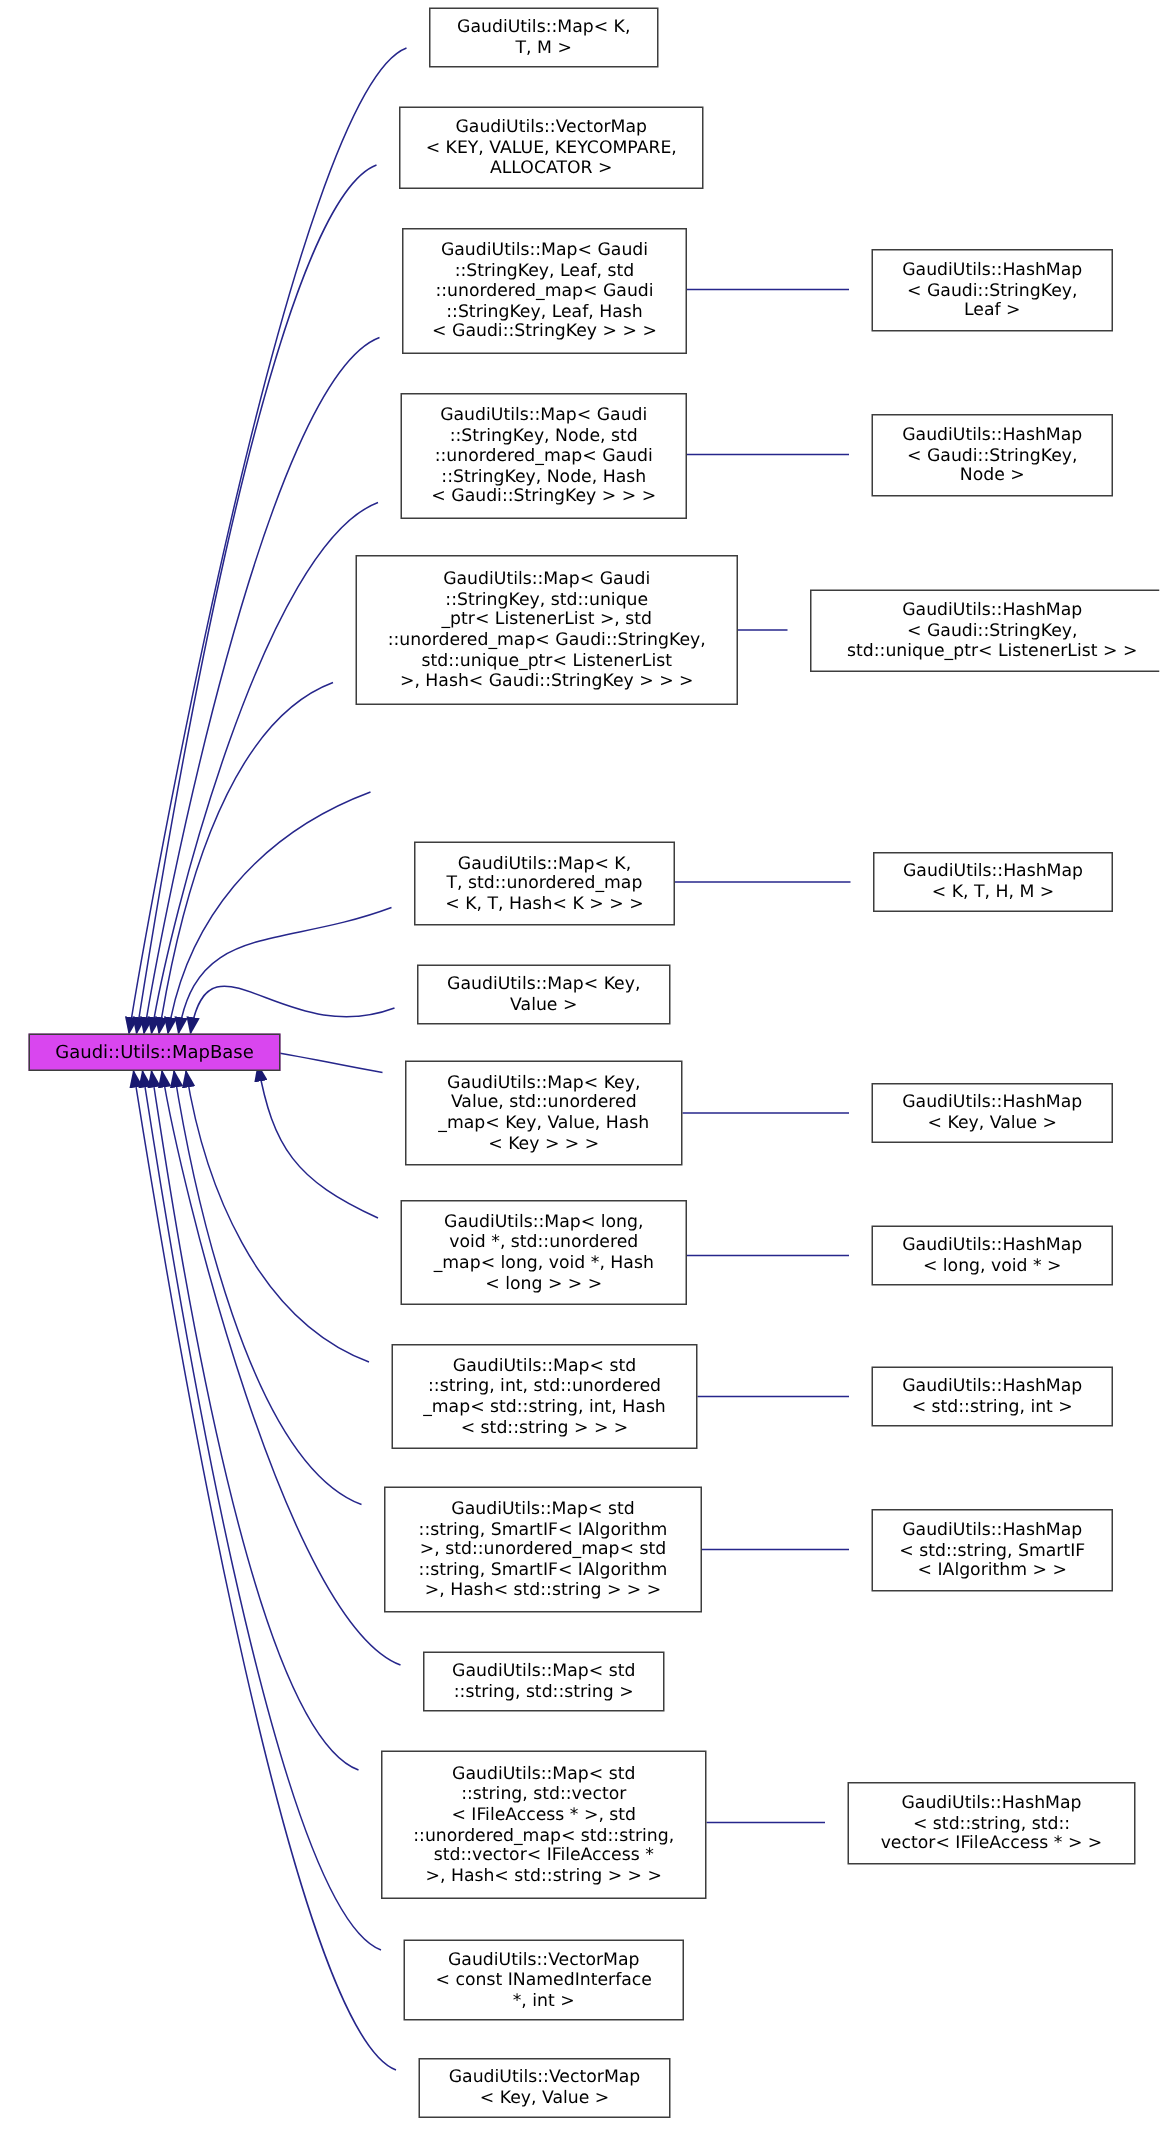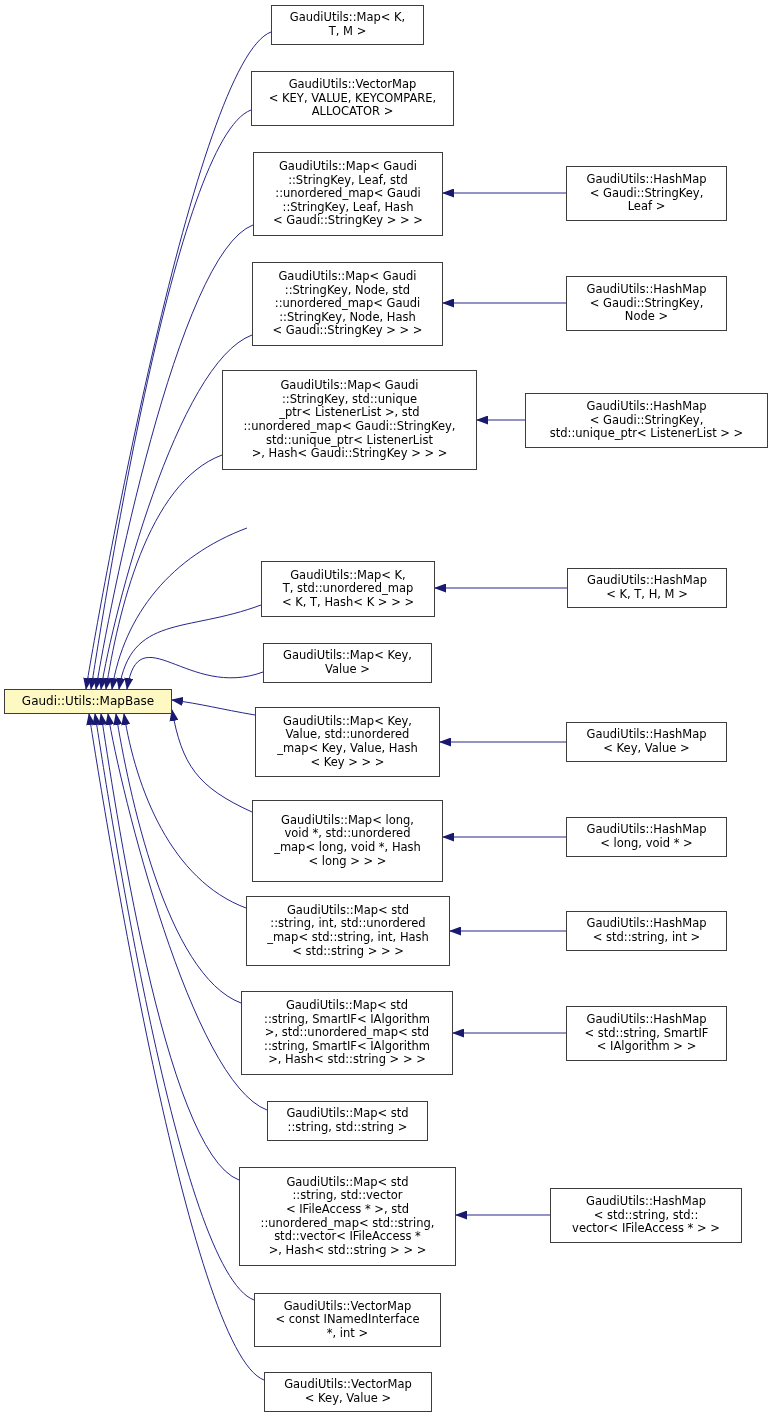--- a/index.html
+++ b/index.html
@@ -24,20 +24,21 @@
     color: #000000;
     font-size: 11.5px;
     line-height: 13.6px;
     text-align: center;
     white-space: pre-line;
     display: flex;
     align-items: center;
     justify-content: center;
     padding: 2px 4px;
     cursor: pointer;
+    margin-left: 15px;
   }
   .node.base {
     font-size: 12px;
     cursor: default;
   }
 </style>
 </head>
 <body>
 
 <div id="canvas">
@@ -66,21 +67,21 @@
       <path d="M566,193 L443,193" fill="none" stroke="#26268b" stroke-width="1" marker-end="url(#arrow)"></path>
       <path d="M566,303 L443,303" fill="none" stroke="#26268b" stroke-width="1" marker-end="url(#arrow)"></path>
       <path d="M525,420 L477,420" fill="none" stroke="#26268b" stroke-width="1" marker-end="url(#arrow)"></path>
       <path d="M567,588 L435,588" fill="none" stroke="#26268b" stroke-width="1" marker-end="url(#arrow)"></path>
       <path d="M566,742 L440,742" fill="none" stroke="#26268b" stroke-width="1" marker-end="url(#arrow)"></path>
       <path d="M566,837 L443,837" fill="none" stroke="#26268b" stroke-width="1" marker-end="url(#arrow)"></path>
       <path d="M566,931 L450,931" fill="none" stroke="#26268b" stroke-width="1" marker-end="url(#arrow)"></path>
       <path d="M566,1033 L453,1033" fill="none" stroke="#26268b" stroke-width="1" marker-end="url(#arrow)"></path>
       <path d="M550,1215 L456,1215" fill="none" stroke="#26268b" stroke-width="1" marker-end="url(#arrow)"></path>
     </svg>
-<div class="node base" style="left: 4px; top: 689px; width: 168px; height: 25px; border-color: rgb(61, 61, 61); background: #fef9c3; color: rgb(0, 0, 0);">Gaudi::Utils::MapBase</div>
+<div class="node base" style="left: 4px; top: 689px; width: 168px; height: 25px; border-color: rgb(61, 61, 61); background: #d946ef; color: rgb(0, 0, 0);">Gaudi::Utils::MapBase</div>
     <div class="node" style="left: 271px; top: 5px; width: 153px; height: 40px; border-color: rgb(61, 61, 61); background: rgb(255, 255, 255); color: rgb(0, 0, 0);">GaudiUtils::Map&lt; K,
 T, M &gt;</div>
     <div class="node" style="left: 251px; top: 71px; width: 203px; height: 55px; border-color: rgb(61, 61, 61); background: rgb(255, 255, 255); color: rgb(0, 0, 0);">GaudiUtils::VectorMap
 &lt; KEY, VALUE, KEYCOMPARE,
 ALLOCATOR &gt;</div>
     <div class="node" style="left: 253px; top: 152px; width: 190px; height: 84px; border-color: rgb(61, 61, 61); background: rgb(255, 255, 255); color: rgb(0, 0, 0);">GaudiUtils::Map&lt; Gaudi
 ::StringKey, Leaf, std
 ::unordered_map&lt; Gaudi
 ::StringKey, Leaf, Hash
 &lt; Gaudi::StringKey &gt; &gt; &gt;</div>
@@ -97,21 +98,21 @@
 &gt;, Hash&lt; Gaudi::StringKey &gt; &gt; &gt;</div>
     <div class="node" style="left: 261px; top: 561px; width: 174px; height: 56px; border-color: rgb(61, 61, 61); background: rgb(255, 255, 255); color: rgb(0, 0, 0);">GaudiUtils::Map&lt; K,
 T, std::unordered_map
 &lt; K, T, Hash&lt; K &gt; &gt; &gt;</div>
     <div class="node" style="left: 263px; top: 643px; width: 169px; height: 40px; border-color: rgb(61, 61, 61); background: rgb(255, 255, 255); color: rgb(0, 0, 0);">GaudiUtils::Map&lt; Key,
 Value &gt;</div>
     <div class="node" style="left: 255px; top: 707px; width: 185px; height: 70px; border-color: rgb(61, 61, 61); background: rgb(255, 255, 255); color: rgb(0, 0, 0);">GaudiUtils::Map&lt; Key,
 Value, std::unordered
 _map&lt; Key, Value, Hash
 &lt; Key &gt; &gt; &gt;</div>
-    <div class="node" style="left: 252px; top: 800px; width: 191px; height: 82px; border-color: rgb(61, 61, 61); background: rgb(255, 255, 255); color: rgb(0, 0, 0);">GaudiUtils::Map&lt; long,
+    <div class="node" style="left: 252px; top: 800px; width: 191px; height: 70px; border-color: rgb(61, 61, 61); background: rgb(255, 255, 255); color: rgb(0, 0, 0);">GaudiUtils::Map&lt; long,
 void *, std::unordered
 _map&lt; long, void *, Hash
 &lt; long &gt; &gt; &gt;</div>
     <div class="node" style="left: 246px; top: 896px; width: 204px; height: 70px; border-color: rgb(61, 61, 61); background: rgb(255, 255, 255); color: rgb(0, 0, 0);">GaudiUtils::Map&lt; std
 ::string, int, std::unordered
 _map&lt; std::string, int, Hash
 &lt; std::string &gt; &gt; &gt;</div>
     <div class="node" style="left: 241px; top: 991px; width: 212px; height: 84px; border-color: rgb(61, 61, 61); background: rgb(255, 255, 255); color: rgb(0, 0, 0);">GaudiUtils::Map&lt; std
 ::string, SmartIF&lt; IAlgorithm
 &gt;, std::unordered_map&lt; std

